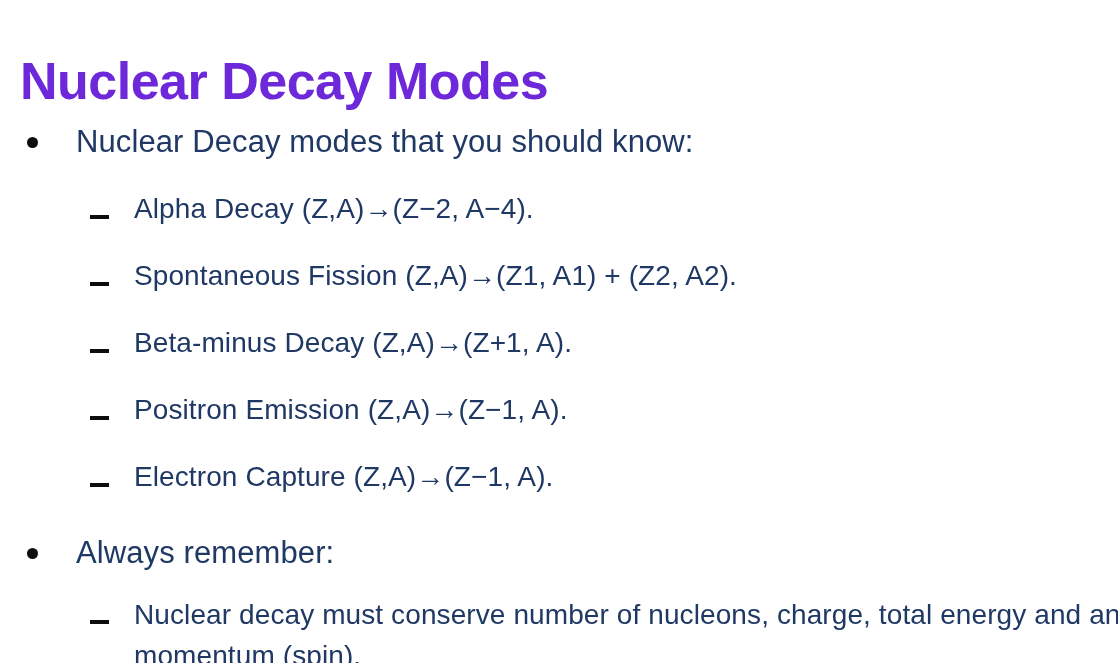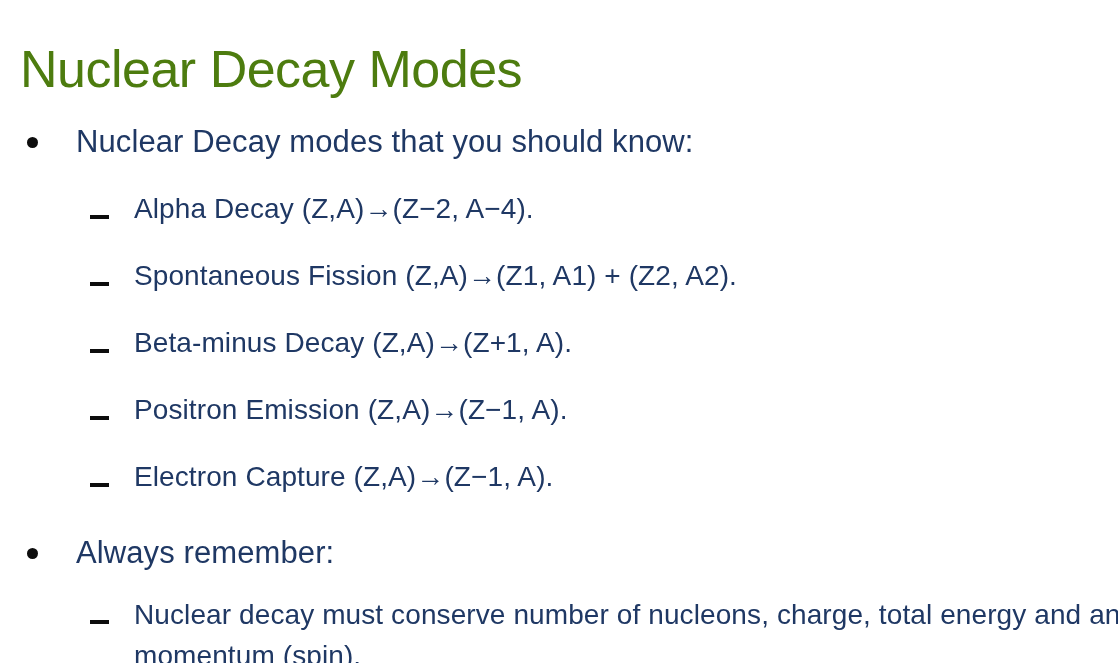--- a/index.html
+++ b/index.html
@@ -20,27 +20,27 @@
     width: 1118px;
     height: 663px;
     background: #ffffff;
     box-sizing: border-box;
   }
 
   
   .slide-title {
     position: absolute;
     left: 20px;
-    top: 4px;
+    top: 16px;
     width: 1060px;
     font-size: 52px;
     line-height: 60px;
-    font-weight: normal;
+    font-weight: bold;
     letter-spacing: -0.5px;
-    color: #4d7c0f;
+    color: #6d28d9;
     white-space: nowrap;
   }
 
   
   .body-list {
     position: absolute;
     left: 0;
     top: 120px;
     width: 1118px;
   }

